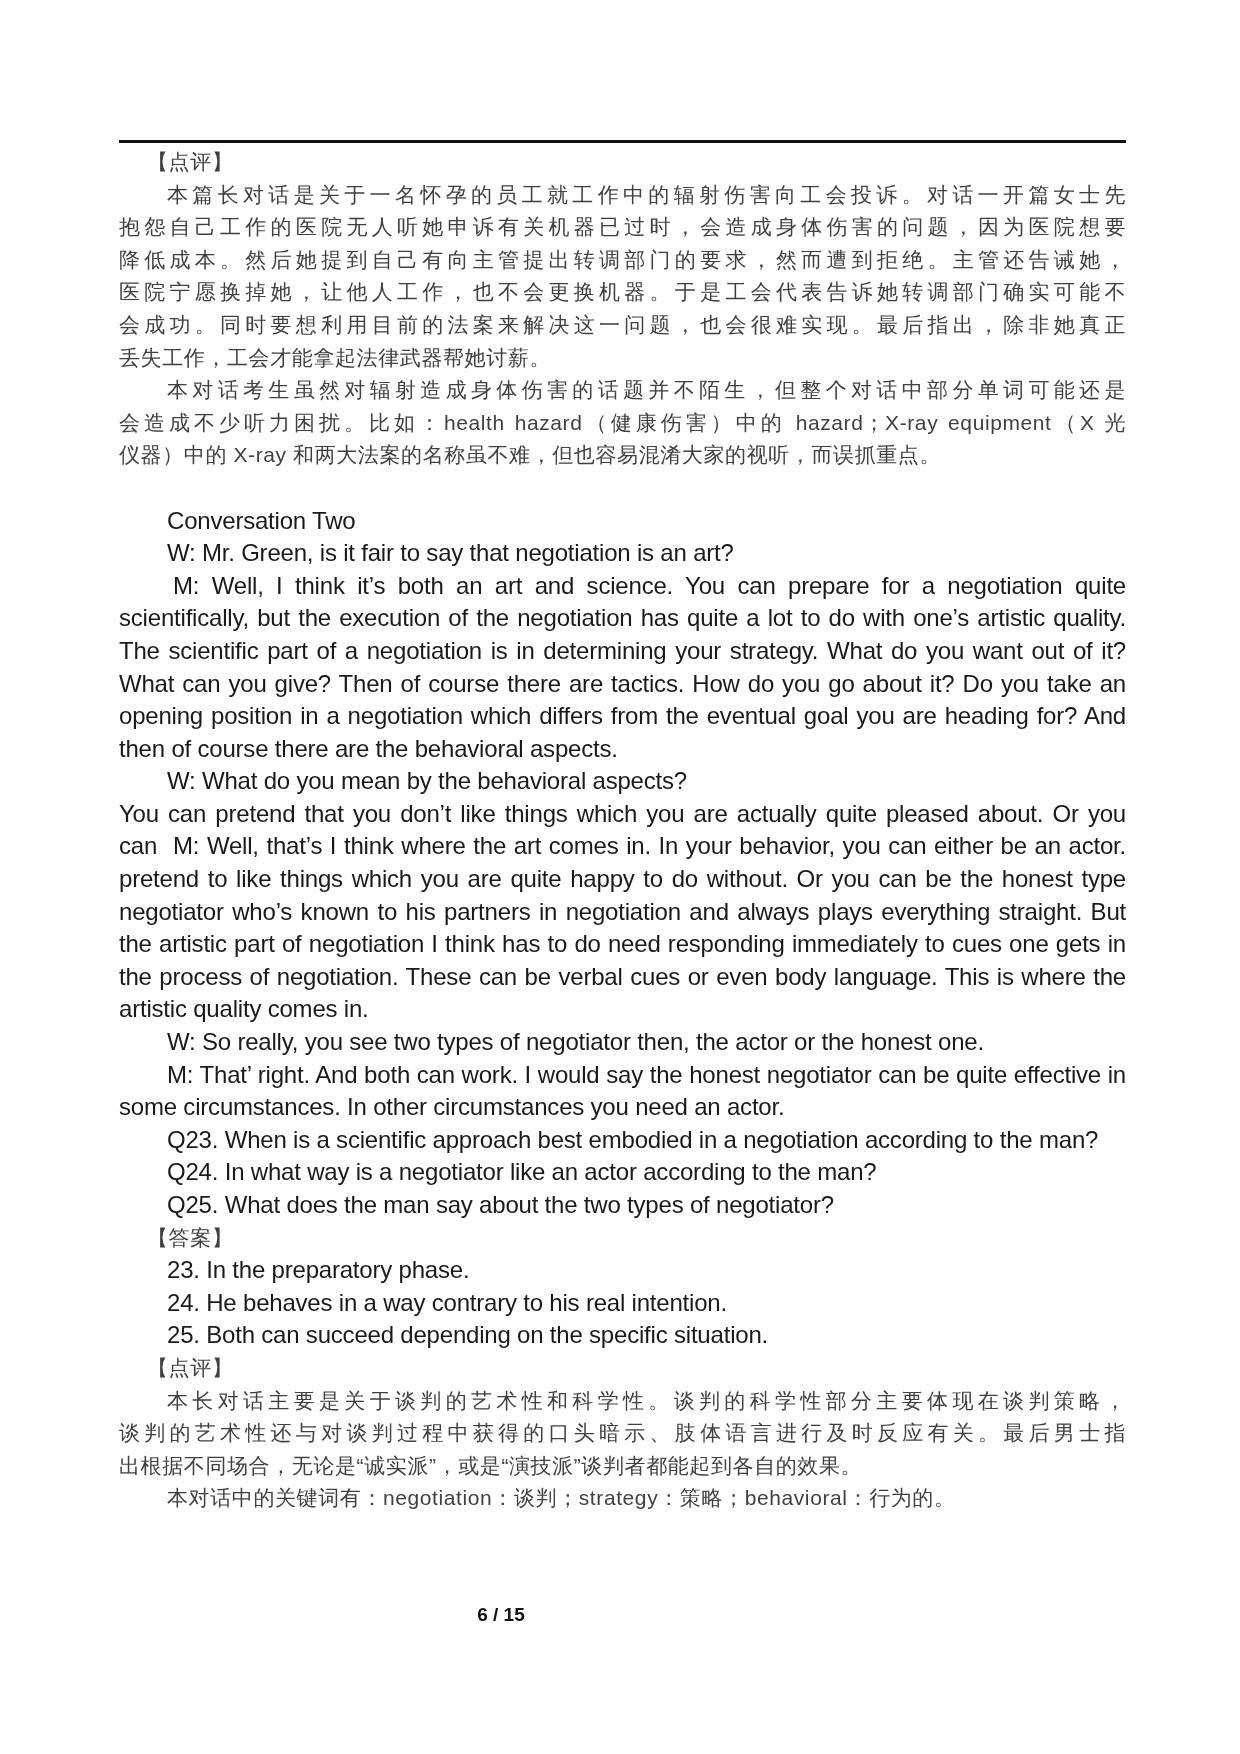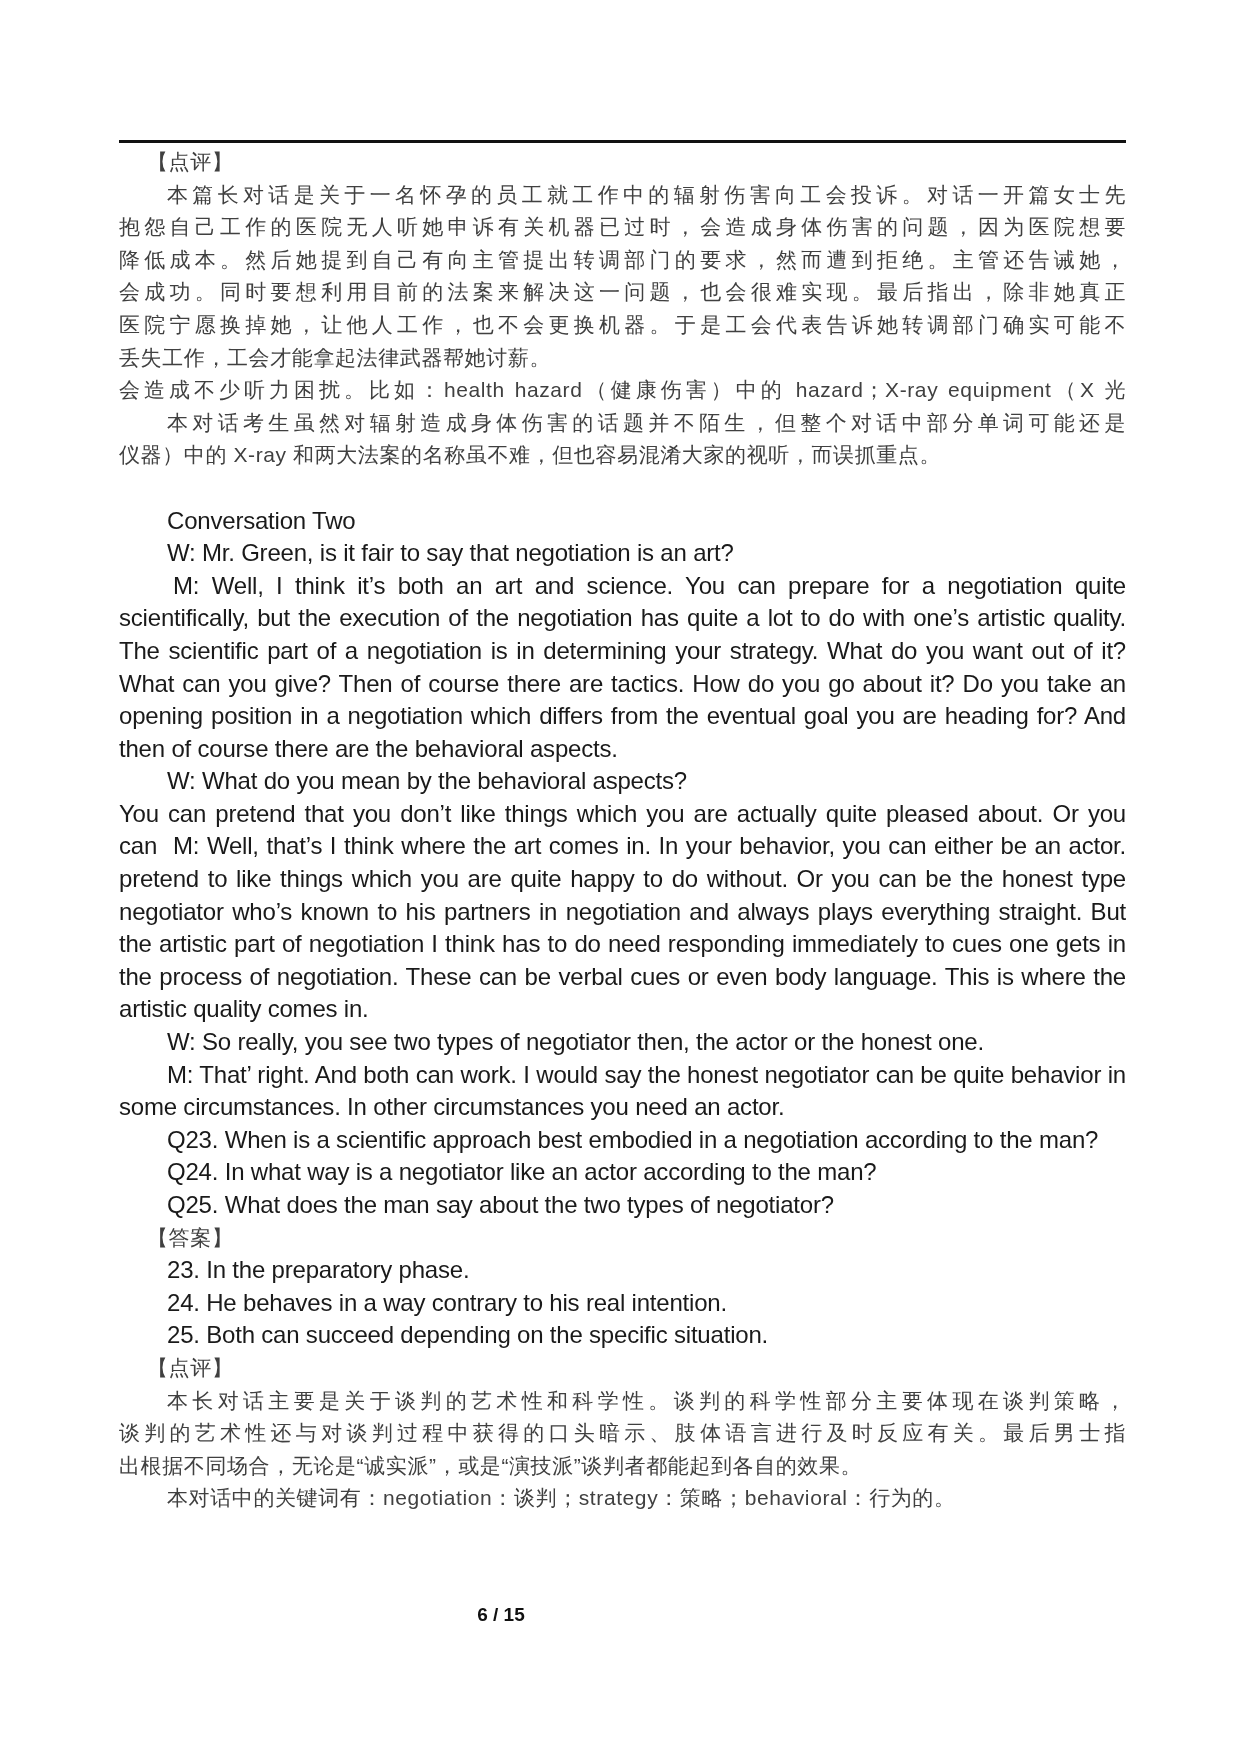--- a/index.html
+++ b/index.html
@@ -36,27 +36,27 @@
 
 <div class="rule"></div>
 
 <div class="content">
 
   <div class="line cn indent3">【点评】</div>
   <div>
     <div class="line cn justify indent1">本篇长对话是关于一名怀孕的员工就工作中的辐射伤害向工会投诉。对话一开篇女士先</div>
     <div class="line cn justify">抱怨自己工作的医院无人听她申诉有关机器已过时，会造成身体伤害的问题，因为医院想要</div>
     <div class="line cn justify">降低成本。然后她提到自己有向主管提出转调部门的要求，然而遭到拒绝。主管还告诫她，</div>
+    <div class="line cn justify">医院宁愿换掉她，让他人工作，也不会更换机器。于是工会代表告诉她转调部门确实可能不</div>
     <div class="line cn justify">会成功。同时要想利用目前的法案来解决这一问题，也会很难实现。最后指出，除非她真正</div>
-    <div class="line cn justify">医院宁愿换掉她，让他人工作，也不会更换机器。于是工会代表告诉她转调部门确实可能不</div>
     <div class="line cn">丢失工作，工会才能拿起法律武器帮她讨薪。</div>
   </div>
   <div>
+    <div class="line cn justify indent1">本对话考生虽然对辐射造成身体伤害的话题并不陌生，但整个对话中部分单词可能还是</div>
     <div class="line cn justify">会造成不少听力困扰。比如：health hazard（健康伤害）中的 hazard；X-ray equipment（X 光</div>
-    <div class="line cn justify indent1">本对话考生虽然对辐射造成身体伤害的话题并不陌生，但整个对话中部分单词可能还是</div>
     <div class="line cn">仪器）中的 X-ray 和两大法案的名称虽不难，但也容易混淆大家的视听，而误抓重点。</div>
   </div>
 
   <div class="gap"></div>
 
   <div class="line en indent1">Conversation Two</div>
   <div class="line en indent1">W: Mr. Green, is it fair to say that negotiation is an art?</div>
 
   <div>
     <div class="line en justify indent2">M: Well, I think it’s both an art and science. You can prepare for a negotiation quite</div>
@@ -75,21 +75,21 @@
     <div class="line en justify">pretend to like things which you are quite happy to do without. Or you can be the honest type</div>
     <div class="line en justify">negotiator who’s known to his partners in negotiation and always plays everything straight. But</div>
     <div class="line en justify">the artistic part of negotiation I think has to do need responding immediately to cues one gets in</div>
     <div class="line en justify">the process of negotiation. These can be verbal cues or even body language. This is where the</div>
     <div class="line en">artistic quality comes in.</div>
   </div>
 
   <div class="line en indent1">W: So really, you see two types of negotiator then, the actor or the honest one.</div>
 
   <div>
-    <div class="line en justify indent1">M: That’ right. And both can work. I would say the honest negotiator can be quite behavior in</div>
+    <div class="line en justify indent1">M: That’ right. And both can work. I would say the honest negotiator can be quite effective in</div>
     <div class="line en">some circumstances. In other circumstances you need an actor.</div>
   </div>
 
   <div>
     <div class="line en indent1">Q23. When is a scientific approach best embodied in a negotiation according to the man?</div>
     <div class="line en indent1">Q24. In what way is a negotiator like an actor according to the man?</div>
     <div class="line en indent1">Q25. What does the man say about the two types of negotiator?</div>
   </div>
 
   <div class="line cn indent3">【答案】</div>

